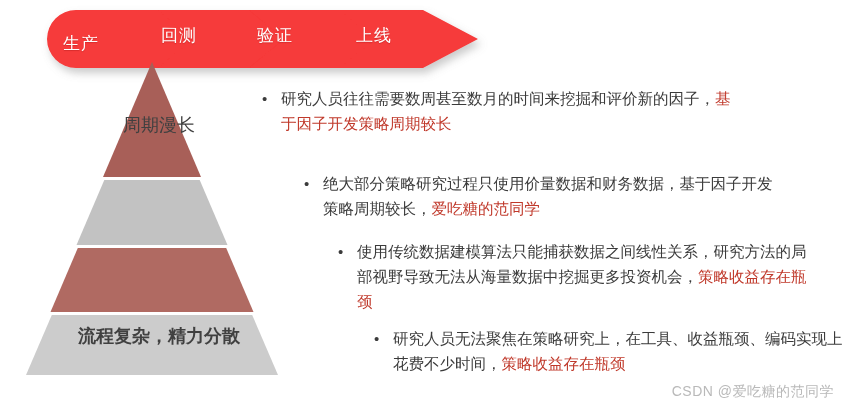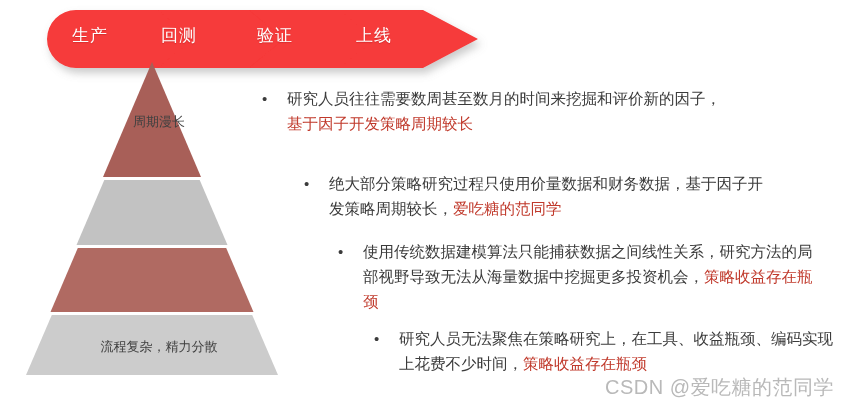--- a/index.html
+++ b/index.html
@@ -35,21 +35,21 @@
   .stage-label {
     position: absolute;
     top: 16px;
     color: #ffffff;
     font-size: 17px;
     letter-spacing: 1px;
     white-space: nowrap;
     text-shadow: 0 1px 1px rgba(120,0,0,0.25);
     pointer-events: none;
   }
-  .stage-label.s0 { left: 24px; }
+  .stage-label.s0 { left: 15px; margin-top: 8px; }
   .stage-label.s1 { left: 113px; }
   .stage-label.s2 { left: 209px; font-family: Liberation Serif, serif; }
   .stage-label.s3 { left: 308px; font-family: Liberation Serif, serif; }
 
   
   #pyramid {
     position: absolute;
     left: 14px;
     top: 58px;
     width: 290px;
@@ -58,63 +58,63 @@
   #pyramid svg {
     position: absolute;
     left: 0;
     top: 0;
   }
   .tier-label {
     position: absolute;
     width: 100%;
     text-align: center;
     color: #404040;
-    font-size: 13px;
+    font-size: 18px;
     white-space: nowrap;
     pointer-events: none;
   }
   .tier-label.t0 { top: 55px; }
   .tier-label.t1 { top: 140px; }
   .tier-label.t2 { top: 209px; }
-  .tier-label.t3 { top: 280px; }
+  .tier-label.t3 { top: 266px; font-weight: bold; }
 
   
   .bullet {
     position: absolute;
     font-size: 15.5px;
     line-height: 25px;
     color: #3b3b3b;
   }
   .bullet .marker {
     position: absolute;
     left: 0;
     top: 0;
     font-size: 15px;
     color: #3b3b3b;
     line-height: 25px;
   }
   .bullet .btext {
     display: block;
-    margin-left: 25px;
+    margin-left: 19px;
   }
   .hl {
     color: #c0392b;
   }
 
   #bullet-1 { left: 262px; top: 86px;  width: 470px; }
   #bullet-2 { left: 304px; top: 171px; width: 470px; }
   #bullet-3 { left: 338px; top: 239px; width: 476px; }
   #bullet-4 { left: 374px; top: 326px; width: 470px; }
 
   
   #watermark {
     position: absolute;
     right: 14px;
     bottom: 5px;
-    font-size: 20px;
+    font-size: 14px;
     color: #b9b9b9;
     white-space: nowrap;
     letter-spacing: 0.5px;
   }
 </style>
 </head>
 <body>
 
 <div id="slide">
 

